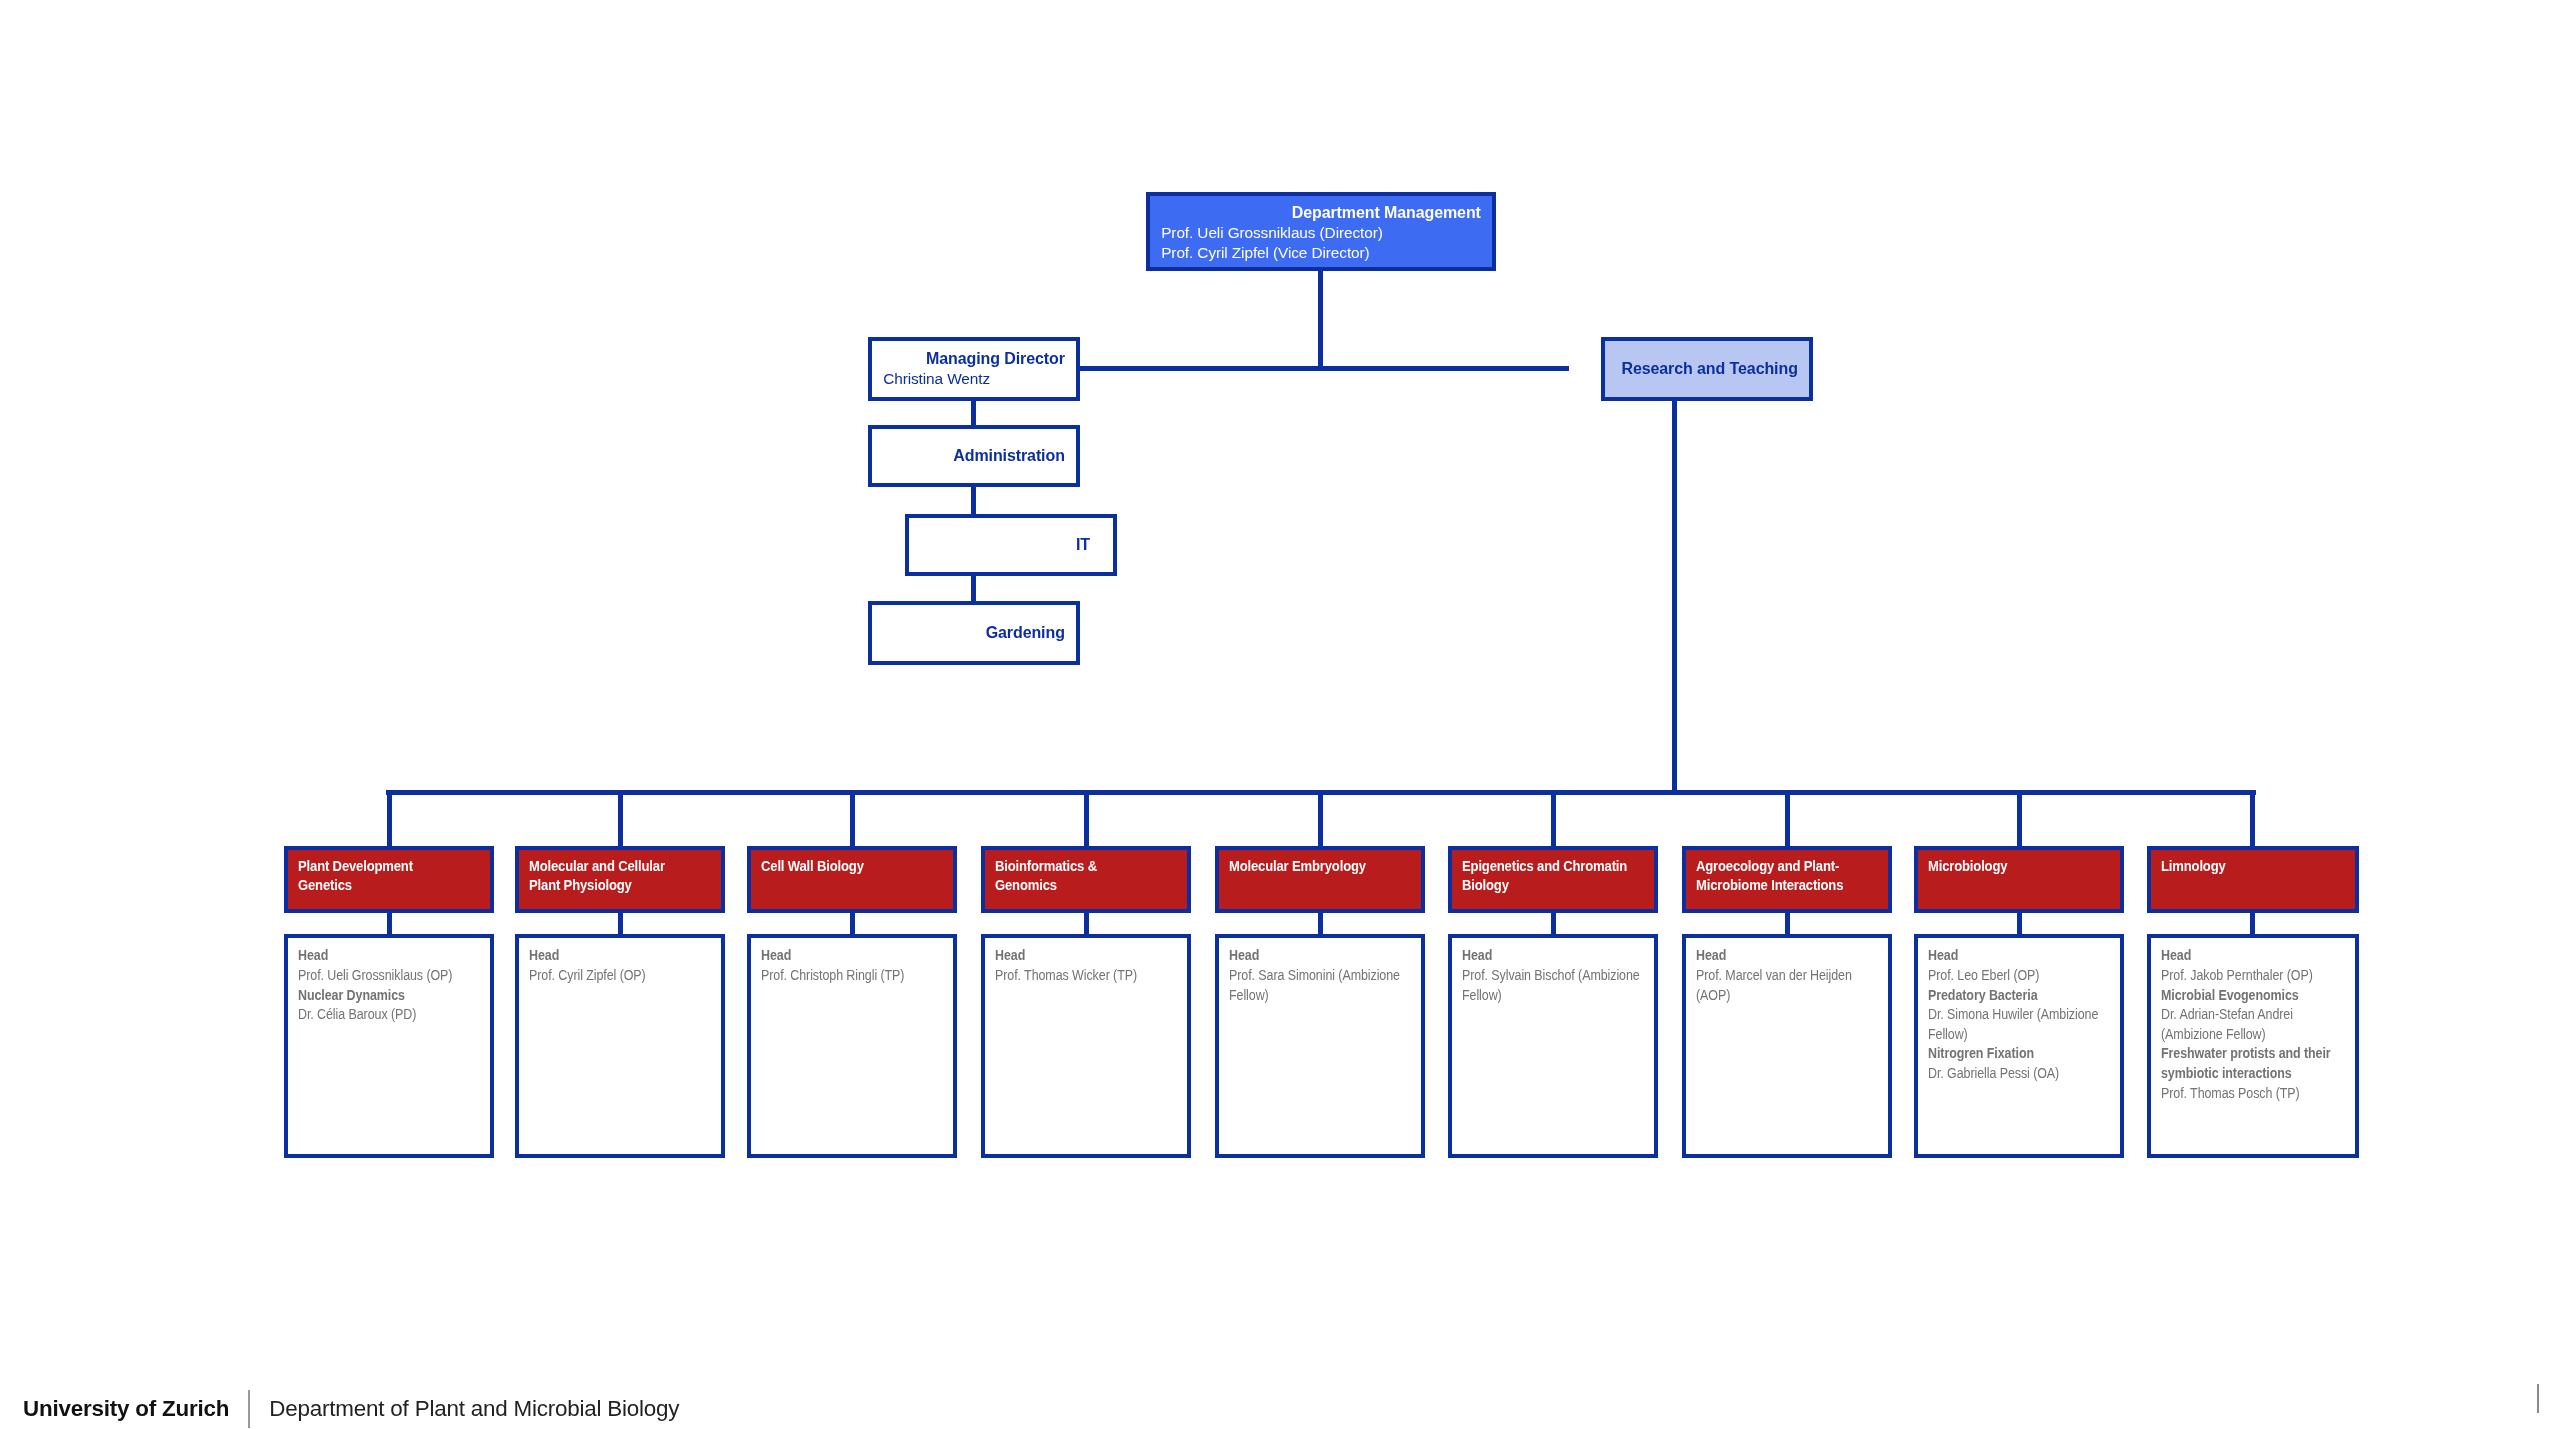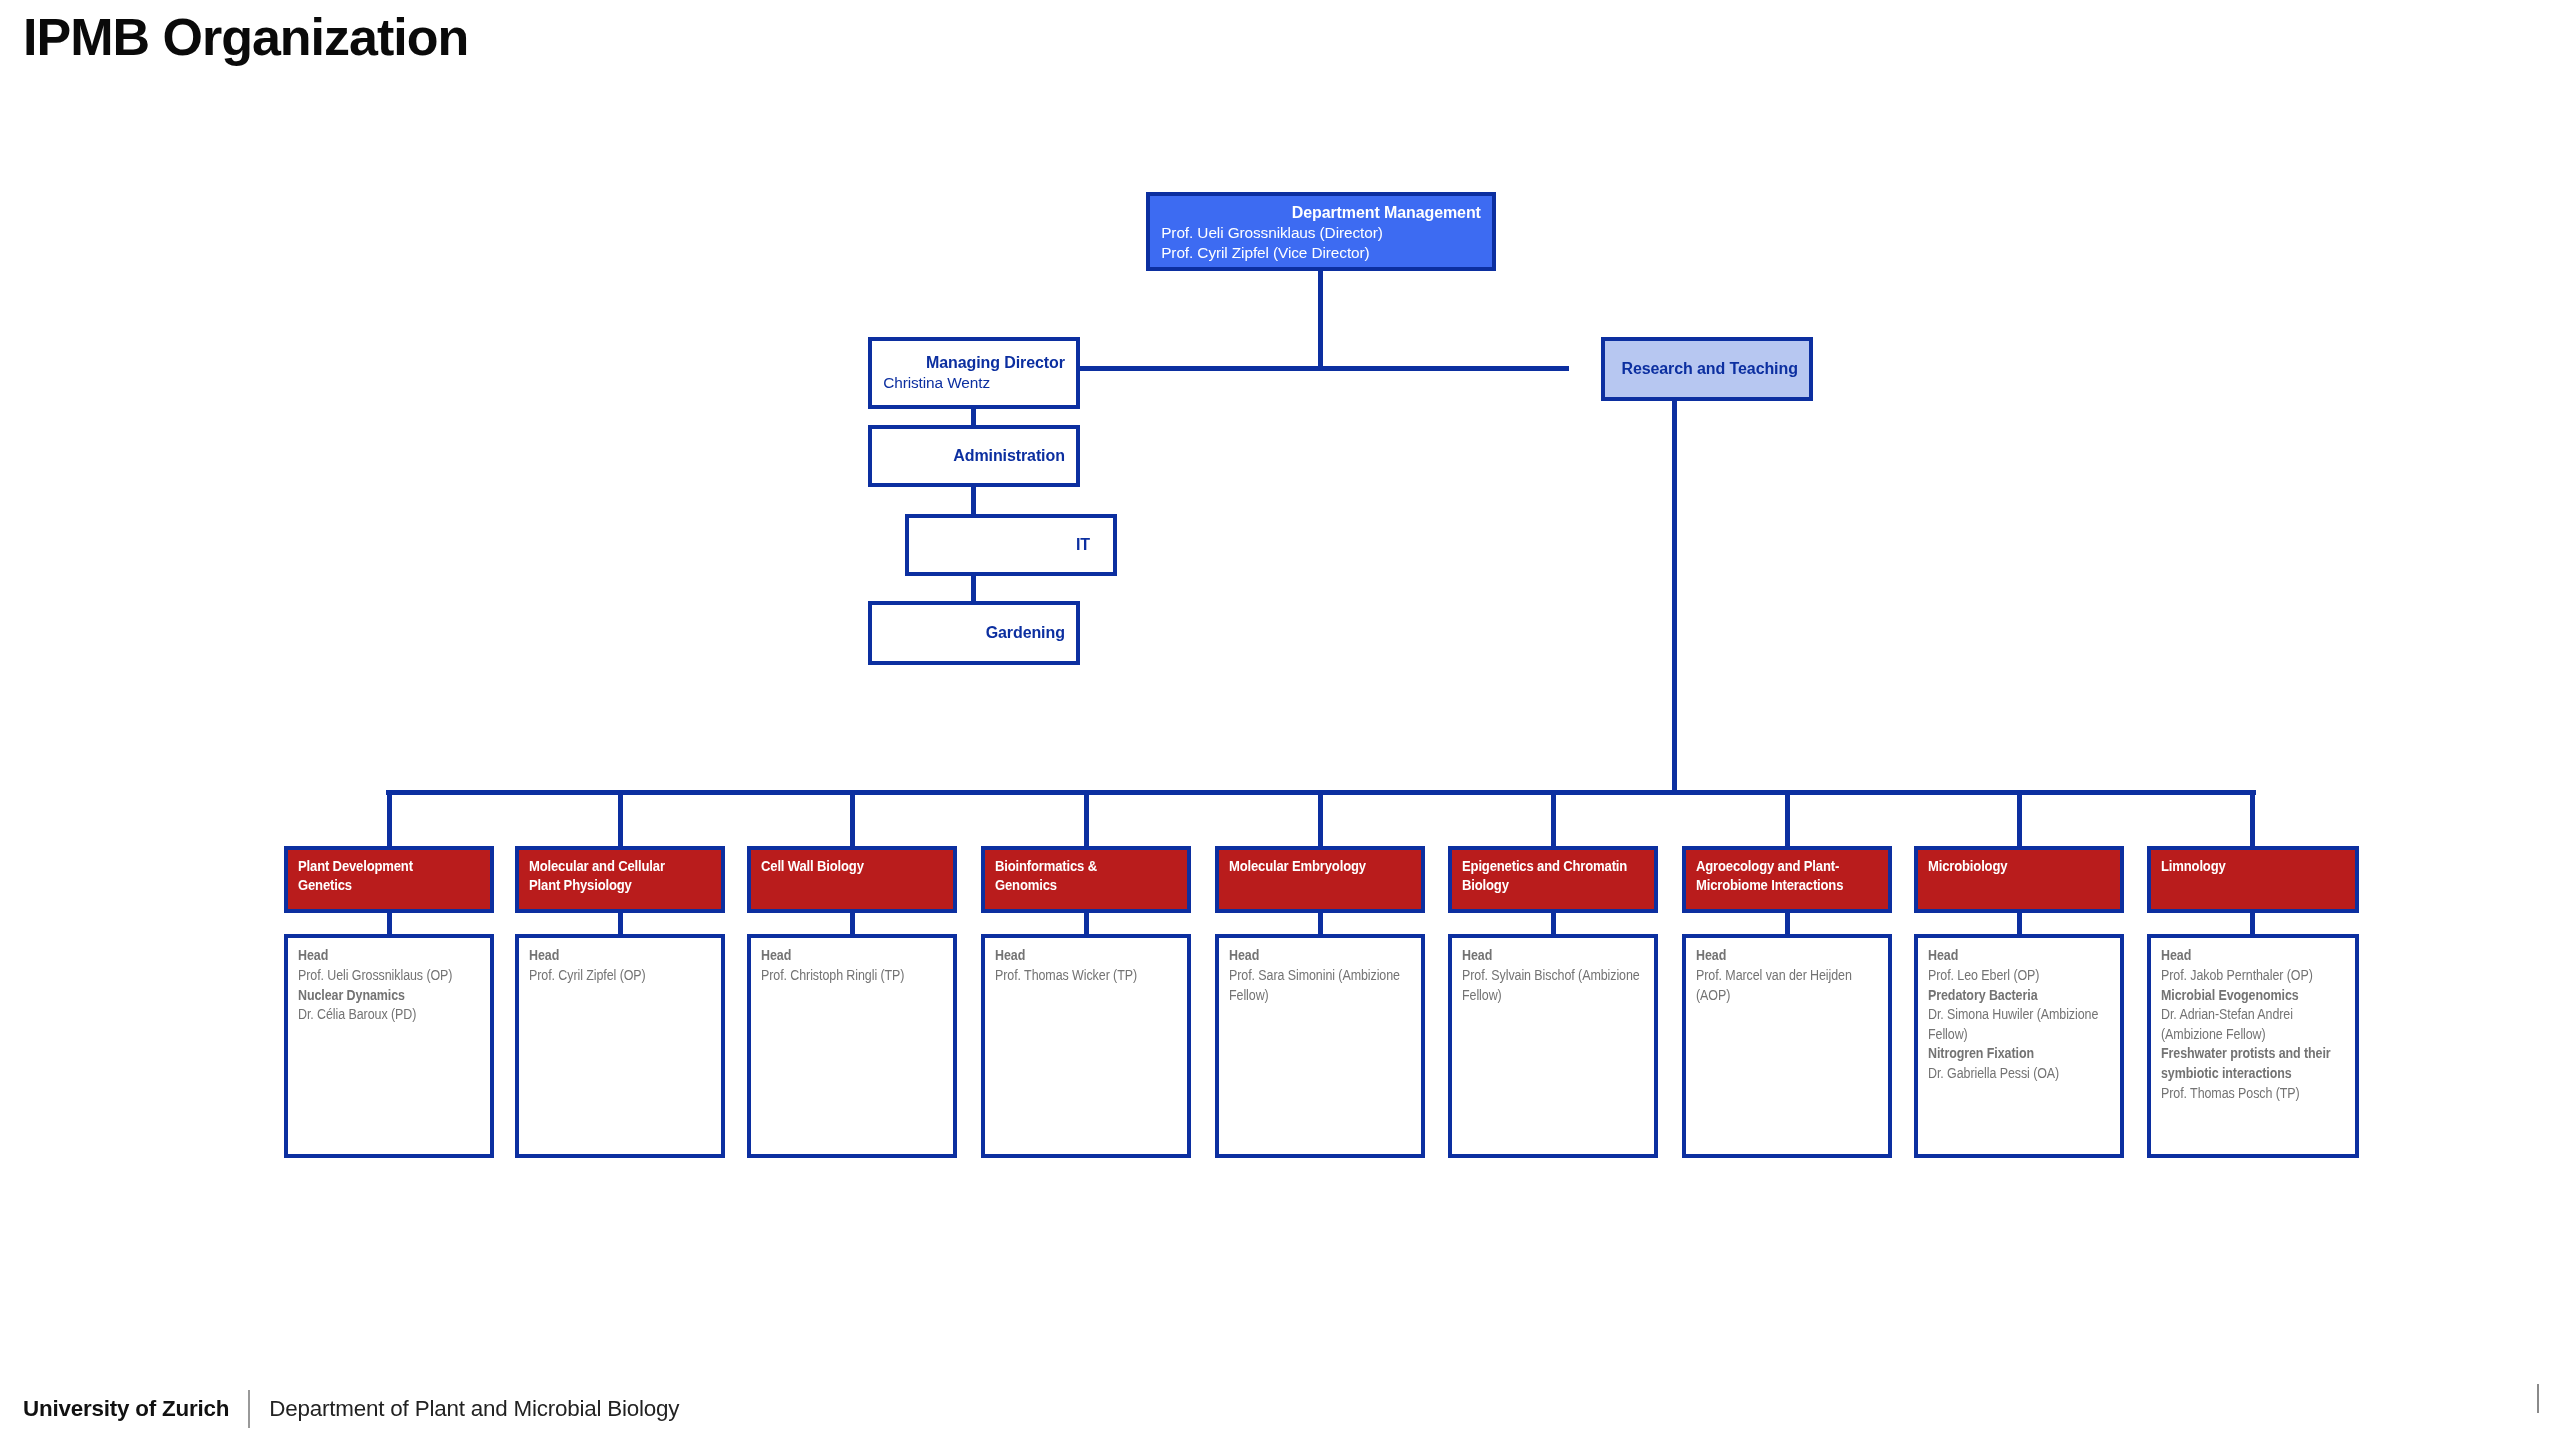--- a/index.html
+++ b/index.html
@@ -41,37 +41,36 @@
   .footer .org{font-size:22.4px;font-weight:bold;color:#111;letter-spacing:-0.2px;}
   .footer .sep{width:2.1px;height:38px;background:#999;}
   .footer .dept{font-size:22.4px;color:#222;letter-spacing:-0.2px;}
   .right-sep{position:absolute;left:2537px;top:1384px;width:2.1px;height:29px;background:#8a8a8a;}
 </style>
 </head>
 <body>
 
 <div class="canvas">
 
-  <h1 class="page-title">IPMB Organization</h1>
 
   <div class="ln" style="left:1318px;top:271px;width:4.9px;height:98px;"></div>
   <div class="ln" style="left:1080px;top:366px;width:489px;height:4.9px;"></div>
   <div class="ln" style="left:971px;top:401px;width:4.9px;height:26.6px;"></div>
   <div class="ln" style="left:971px;top:487px;width:4.9px;height:29px;"></div>
   <div class="ln" style="left:971px;top:575px;width:4.9px;height:27px;"></div>
   <div class="ln" style="left:1672px;top:401px;width:4.9px;height:392px;"></div>
   <div class="ln" style="left:386px;top:790px;width:1870px;height:4.9px;"></div>
 
   <div class="box blue pad" style="left:1146px;top:192px;width:350px;height:79px;">
     <div class="btitle">Department Management</div>
     <div class="bline">Prof. Ueli Grossniklaus (Director)</div>
     <div class="bline">Prof. Cyril Zipfel (Vice Director)</div>
   </div>
 
-  <div class="box white vcenter" style="left:868px;top:337px;width:212px;height:72px;padding:0 11.2px;">
+  <div class="box white vcenter" style="left:868px;top:337px;width:212px;height:64px;padding:0 11.2px;">
     <div class="btitle">Managing Director</div>
     <div class="bline">Christina Wentz</div>
   </div>
 
   <div class="box light vcenter" style="left:1568px;top:337px;width:212px;height:64px;padding:0 11.2px;margin-left:33px;">
     <div class="btitle">Research and Teaching</div>
   </div>
 
   <div class="box white vcenter" style="left:868px;top:425px;width:212px;height:62px;padding:0 11.2px;">
     <div class="btitle">Administration</div>

